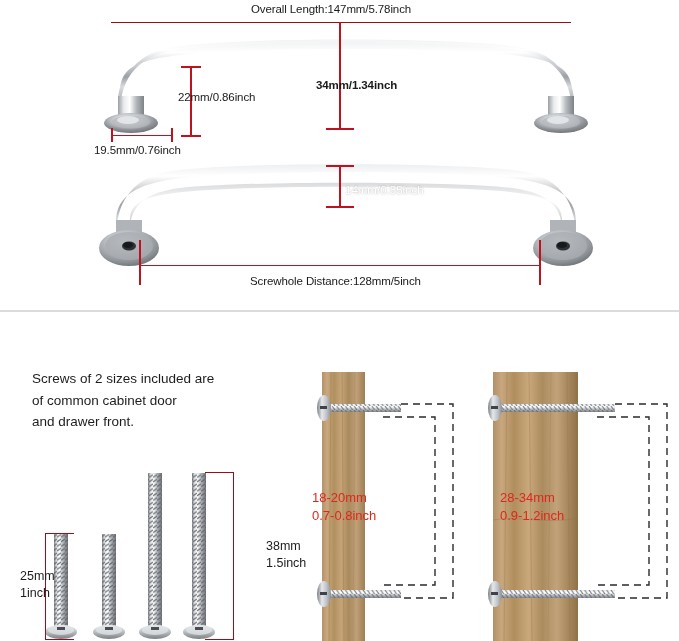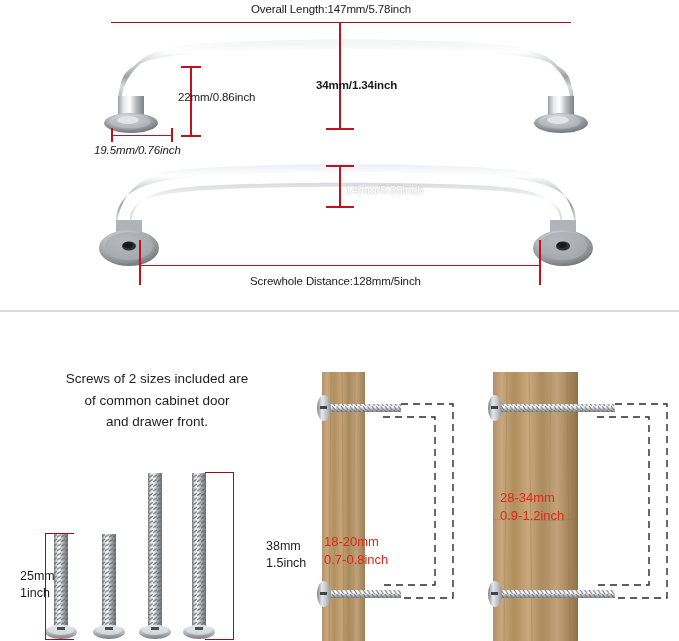--- a/index.html
+++ b/index.html
@@ -70,21 +70,20 @@
 
   
   #desc-block {
     position: absolute;
     left: 32px;
     top: 368px;
     width: 250px;
     color: #1d1d1d;
     font-size: 13.5px;
     line-height: 21.5px;
-    text-align: center;
   }
   #desc-block div { white-space: nowrap; }
 
   
   .board-label {
     position: absolute;
     color: #e0271c;
     font-size: 13px;
     line-height: 18px;
     white-space: nowrap;
@@ -187,21 +186,21 @@
   <div class="dim-text" style="left:316px; top:78px;font-weight:bold;">34mm/1.34inch</div>
 
   <div class="red-line-v" style="left:190px; top:66px; height:70px;"></div>
   <div class="red-tick-h" style="left:181px; top:66px; width:20px;"></div>
   <div class="red-tick-h" style="left:181px; top:135px; width:20px;"></div>
   <div class="dim-text" style="left:178px; top:90px;">22mm/0.86inch</div>
 
   <div class="red-line-h" style="left:112px; top:135px; width:60px; background:#c0111f;"></div>
   <div class="red-line-v" style="left:111px; top:128px; height:14px;"></div>
   <div class="red-line-v" style="left:171px; top:128px; height:14px;"></div>
-  <div class="dim-text" style="left:94px; top:143px;font-style:italic;">19.5mm/0.76inch</div>
+  <div class="dim-text" style="left:94px; top:143px;">19.5mm/0.76inch</div>
 
   <svg class="handle-wrap" style="left:96px; top:160px;" width="500" height="112" viewBox="0 0 500 112">
     <defs>
       <linearGradient id="barGrad2" x1="0" y1="0" x2="0" y2="1">
         <stop offset="0%" stop-color="#eceef0"></stop>
         <stop offset="16%" stop-color="#ffffff"></stop>
         <stop offset="36%" stop-color="#c7cacd"></stop>
         <stop offset="55%" stop-color="#9da1a6"></stop>
         <stop offset="74%" stop-color="#d4d7da"></stop>
         <stop offset="100%" stop-color="#8a8f94"></stop>
@@ -381,21 +380,21 @@
       <rect x="22" y="220" width="74" height="8" fill="url(#thread2)"></rect>
       <ellipse cx="19" cy="224" rx="7" ry="13" fill="url(#headG2)"></ellipse>
       <rect x="15" y="222" width="7" height="3" fill="#3f4347"></rect>
     </g>
 
     <path d="M 96,34 L 148,34 L 148,228 L 96,228" fill="none" stroke="#2a2a2a" stroke-width="1.4" stroke-dasharray="7,5"></path>
 
     <path d="M 78,47 L 130,47 L 130,215 L 78,215" fill="none" stroke="#2a2a2a" stroke-width="1.4" stroke-dasharray="7,5"></path>
   </svg>
 
-  <div class="board-label" style="left:324px; top:489px;margin-top:44px;">
+  <div class="board-label" style="left:312px; top:489px;">
     <div>18-20mm</div>
     <div>0.7-0.8inch</div>
   </div>
 
   <svg class="abs" style="left:487px; top:370px;" width="192" height="271" viewBox="0 0 192 271">
     <defs>
       <linearGradient id="wood2" x1="0" y1="0" x2="1" y2="0">
         <stop offset="0%" stop-color="#b29069"></stop>
         <stop offset="10%" stop-color="#c8a77e"></stop>
         <stop offset="25%" stop-color="#b08e5d"></stop>

